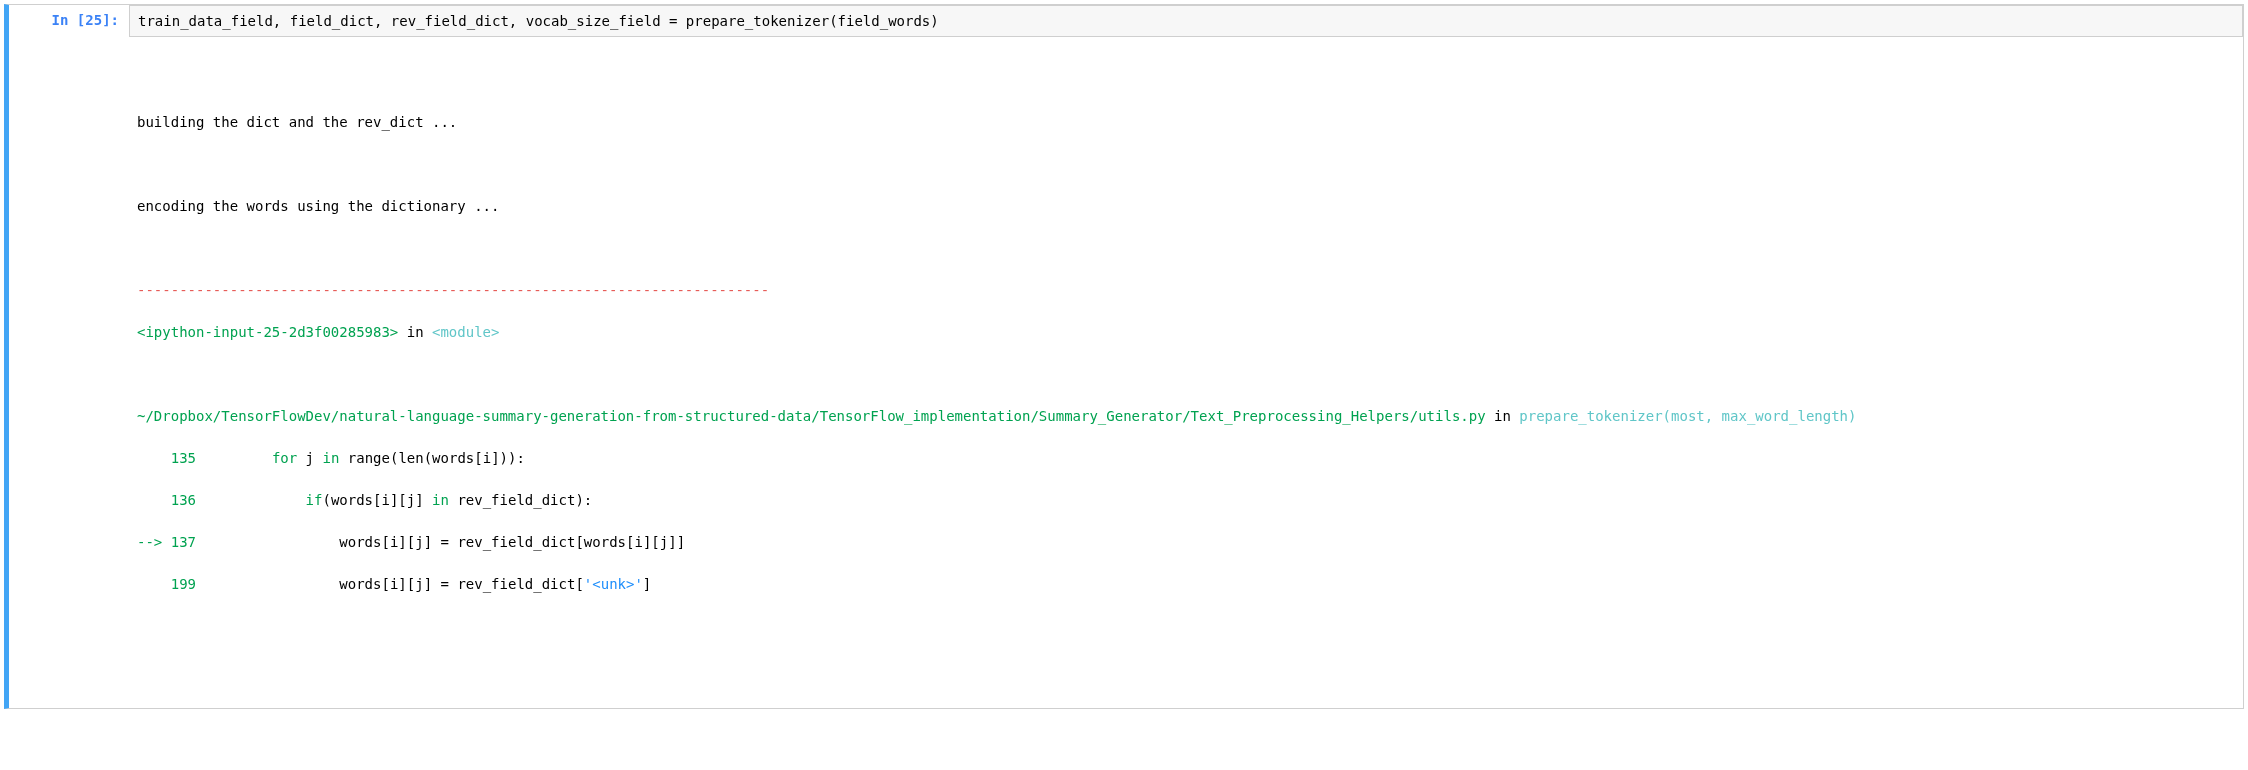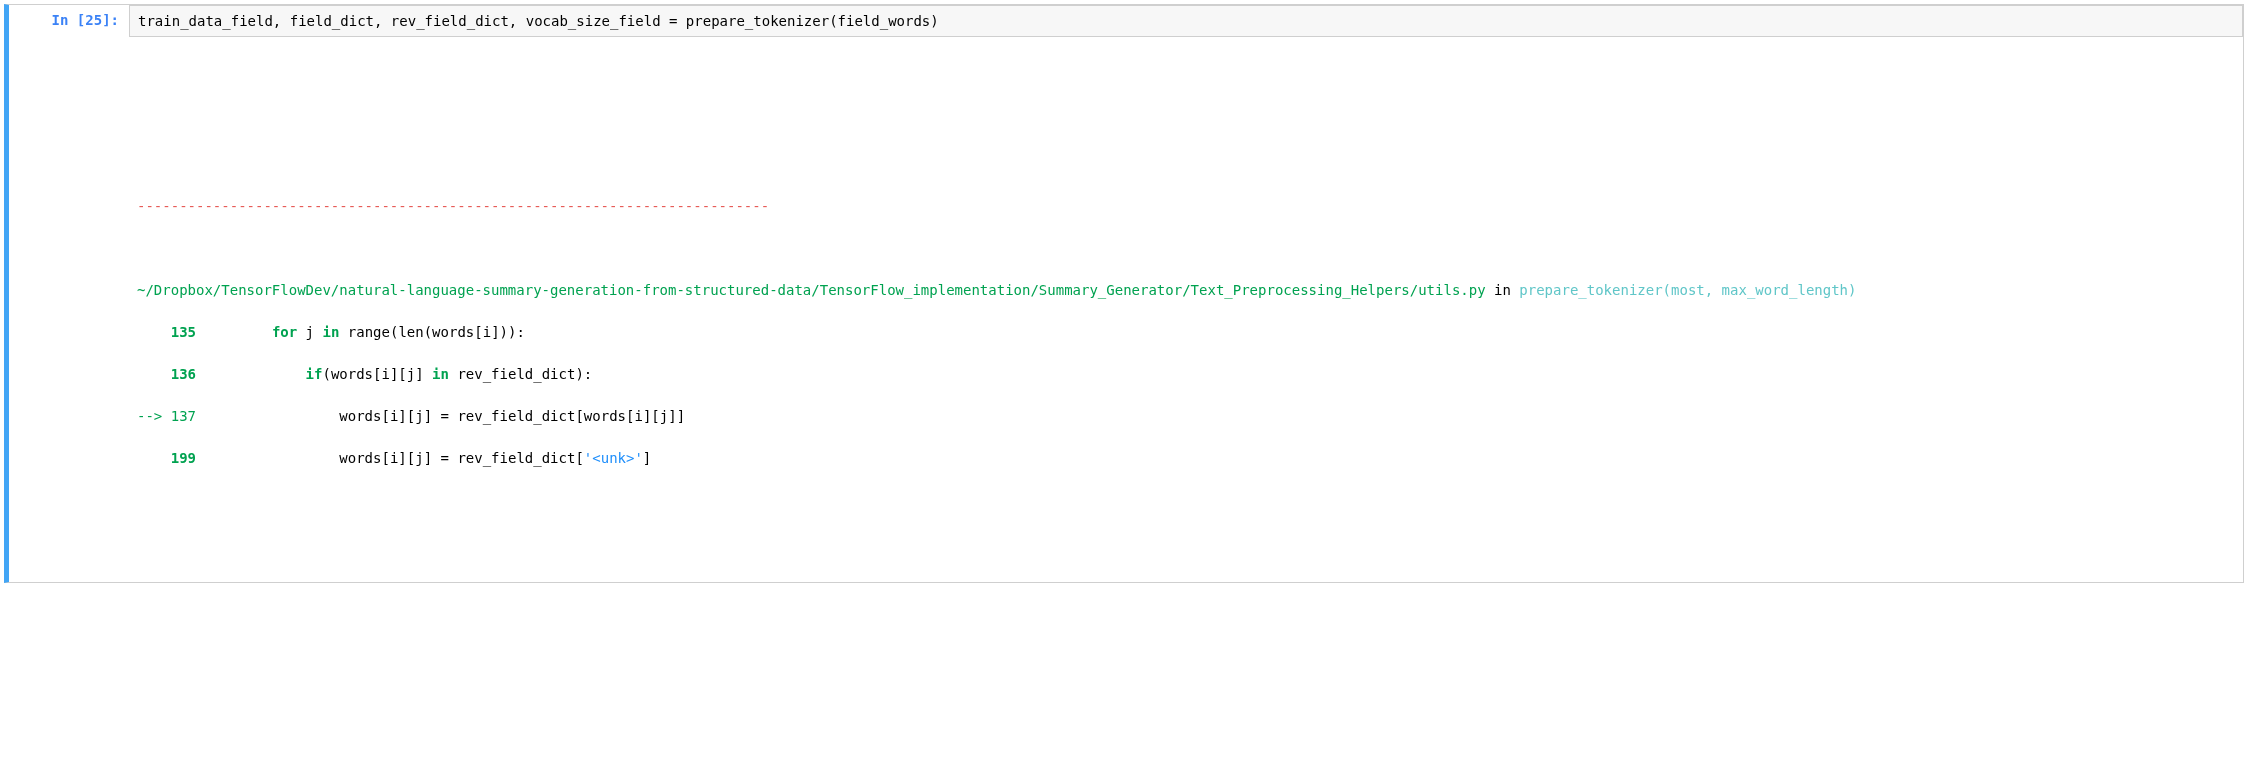--- a/index.html
+++ b/index.html
@@ -45,42 +45,45 @@
     }
     .output-area {
       padding: 12px 8px 8px 8px;
       font-family: Menlo, Consolas, monospace;
       white-space: pre;
       color: #000;
       line-height: 1.5;
     }
     .ansi-red { color: #E75C58; }
     .ansi-green { color: #00A250; }
-    .ansi-green-bold { color: #00A250; font-weight: bold; }
+    .ansi-green-bold { color: #00A250; font-weight: normal; }
     .ansi-cyan { color: #60C6C8; }
     .ansi-blue { color: #208FFB; text-align: center; }
     .row { white-space: pre; }
     .blank { height: 1.5em; }
   </style>
 </head>
 <body>
 
 <div class="cell">
   <div class="prompt-col">
     <span class="prompt-in">In [25]:</span>
   </div>
   <div class="cell-main">
     <div class="input-area">
       <div class="code-line">train_data_field, field_dict, rev_field_dict, vocab_size_field = prepare_tokenizer(field_words)</div>
     </div>
     <div class="output-area">
 <div class="blank"></div>
+<div class="row">building the dict and the rev_dict ...</div>
 <div class="blank"></div>
+<div class="row">encoding the words using the dictionary ...</div>
 <div class="blank"></div>
 <div class="row"><span class="ansi-red">---------------------------------------------------------------------------</span></div>
+<div class="row"><span class="ansi-green">&lt;ipython-input-25-2d3f00285983&gt;</span><span> in </span><span class="ansi-cyan">&lt;module&gt;</span></div>
 <div class="blank"></div>
 <div class="row"><span class="ansi-green">~/Dropbox/TensorFlowDev/natural-language-summary-generation-from-structured-data/TensorFlow_implementation/Summary_Generator/Text_Preprocessing_Helpers/utils.py</span><span> in </span><span class="ansi-cyan">prepare_tokenizer(most, max_word_length)</span></div>
 <div class="row"><span class="ansi-green-bold">    135</span><span>         </span><span class="ansi-green-bold">for</span><span> </span><span>j</span><span> </span><span class="ansi-green-bold">in</span><span> </span><span>range</span><span>(</span><span>len</span><span>(</span><span>words</span><span>[</span><span>i</span><span>]</span><span>)</span><span>)</span><span>:</span></div>
 <div class="row"><span class="ansi-green-bold">    136</span><span>             </span><span class="ansi-green-bold">if</span><span>(</span><span>words</span><span>[</span><span>i</span><span>]</span><span>[</span><span>j</span><span>]</span><span> </span><span class="ansi-green-bold">in</span><span> </span><span>rev_field_dict</span><span>)</span><span>:</span></div>
 <div class="row"><span class="ansi-green">--&gt; </span><span class="ansi-green">137</span><span>                 </span><span>words</span><span>[</span><span>i</span><span>]</span><span>[</span><span>j</span><span>]</span><span> = </span><span>rev_field_dict</span><span>[</span><span>words</span><span>[</span><span>i</span><span>]</span><span>[</span><span>j</span><span>]</span><span>]</span></div>
 <div class="row"><span class="ansi-green-bold">    199</span><span>                 </span><span>words</span><span>[</span><span>i</span><span>]</span><span>[</span><span>j</span><span>]</span><span> = </span><span>rev_field_dict</span><span>[</span><span class="ansi-blue">'&lt;unk&gt;'</span><span>]</span></div>
 <div class="blank"></div>
 
     </div>
   </div>

